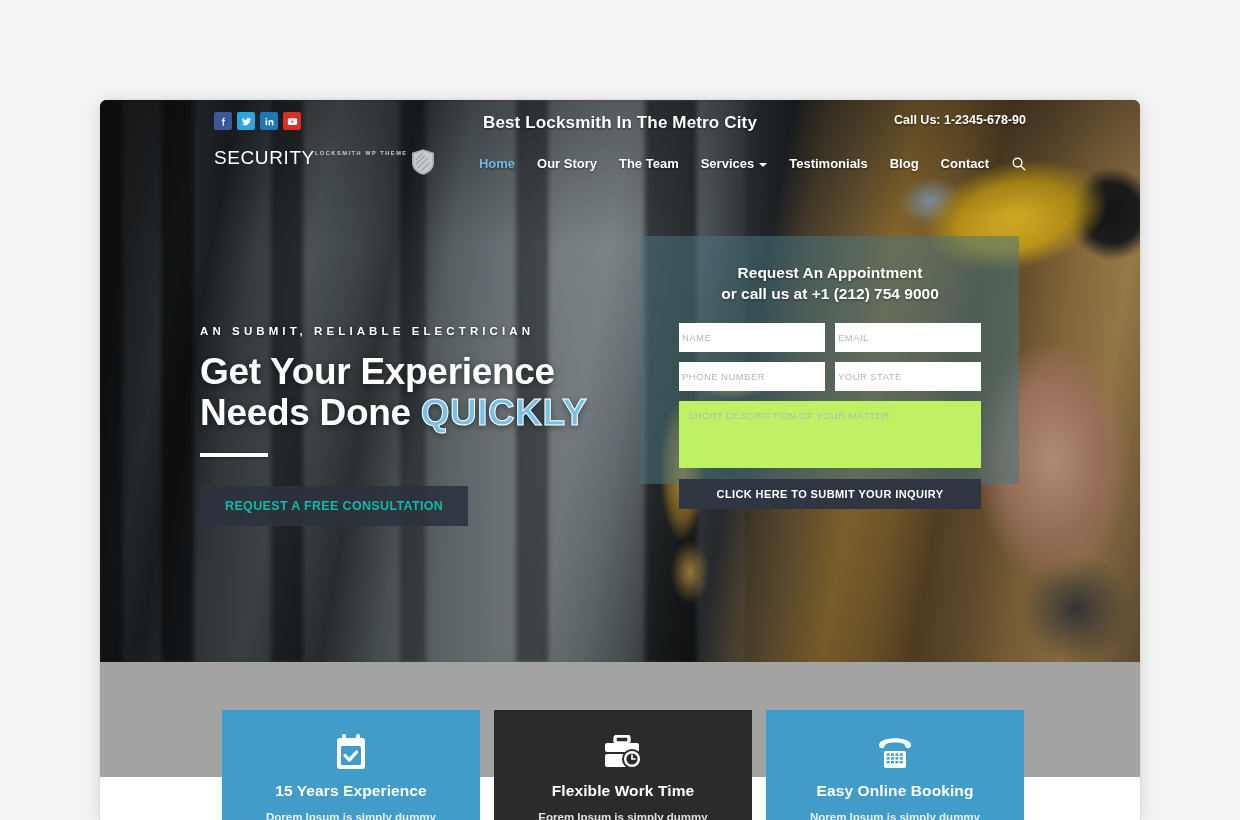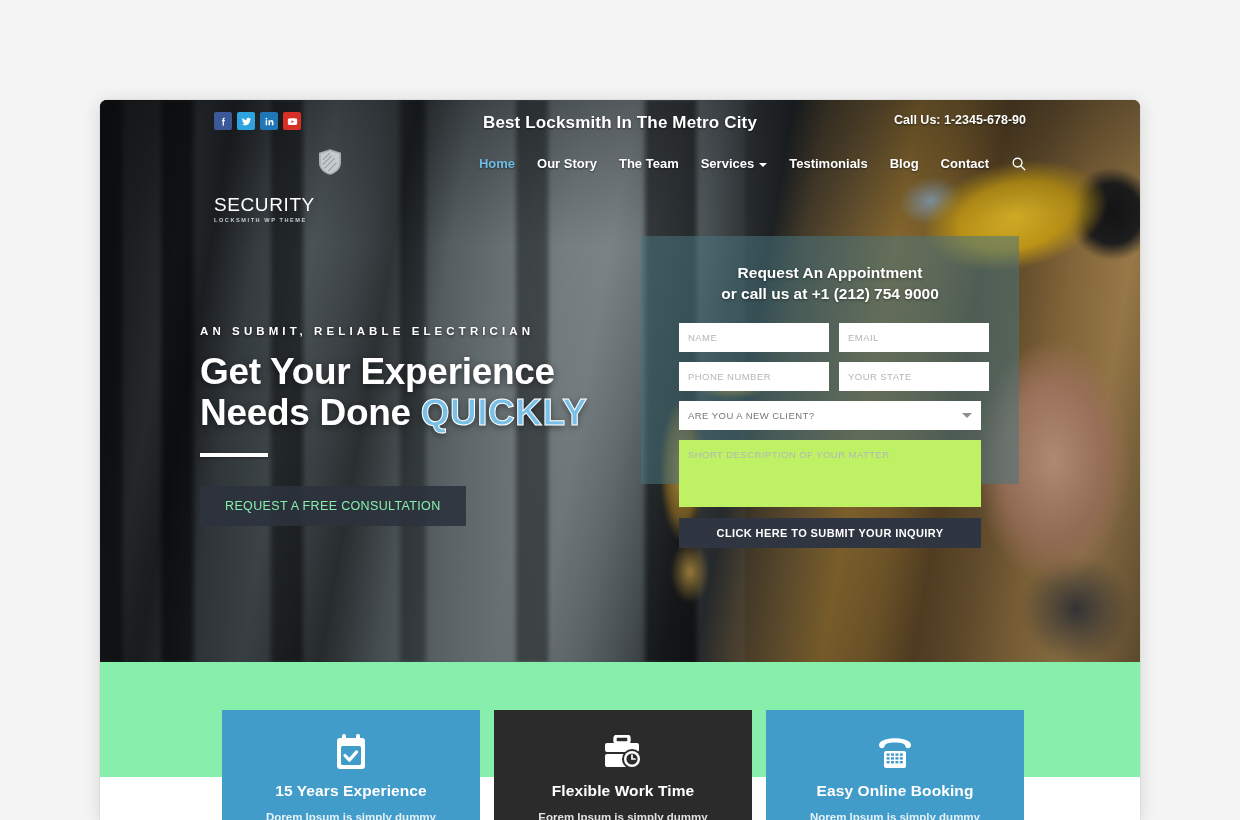--- a/index.html
+++ b/index.html
@@ -146,21 +146,21 @@
   
   #navbar {
     position: absolute; left: 0; top: 40px; width: 100%; height: 56px;
     z-index: 6;
   }
   #logo {
     position: absolute; left: 114px; top: 8px;
     display: flex; align-items: flex-start; gap: 4px;
     cursor: pointer;
   }
-  #logo-text { display: flex; flex-direction: column; margin-top: 47px; }
+  #logo-text { display: flex; flex-direction: row; }
   #logo-name {
     color: #ffffff; font-size: 19px; font-weight: normal;
     letter-spacing: 0.6px; line-height: 20px;
   }
   #logo-sub {
     color: #c9ced2; font-size: 5.6px; font-weight: bold;
     letter-spacing: 1.55px; line-height: 9px; margin-top: 1px;
   }
   #logo-shield { width: 22px; height: 26px; margin-top: 1px; }
 
@@ -207,21 +207,21 @@
     letter-spacing: 0.5px;
   }
   #hero-rule {
     width: 68px; height: 4px; background: #ffffff;
     margin-top: 20px; margin-bottom: 29px;
     box-shadow: 0 1px 3px rgba(0,0,0,0.4);
   }
   #hero-cta {
     display: inline-block;
     background: rgba(44,50,62,0.88);
-    color: #86efac; font-size: 12.5px; font-weight: normal;
+    color: #14b8a6; font-size: 12.5px; font-weight: bold;
     letter-spacing: 0.35px;
     padding: 13px 25px; cursor: pointer; border: none;
     font-family: inherit;
   }
 
   
   #form-panel {
     position: absolute; left: 541px; top: 136px;
     width: 378px; height: 248px;
     z-index: 4;
@@ -235,21 +235,21 @@
     text-shadow: 0 1px 3px rgba(0,0,0,0.45);
   }
   #form-phone {
     color: #ffffff; font-size: 15.5px; font-weight: bold;
     text-align: center; line-height: 21px; margin-bottom: 19px;
     text-shadow: 0 1px 3px rgba(0,0,0,0.45);
   }
   .field-row { display: flex; gap: 10px; margin-bottom: 10px; }
   .fld {
     flex: 1; height: 29px; border: none; outline: none;
-    background: #ffffff; padding: 0 9px;
+    background: #ffffff; padding: 0 3px;
     font-family: inherit; font-size: 9.5px; letter-spacing: 0.45px;
     color: #55585c;
   }
   .fld::placeholder { color: #b2b6ba; letter-spacing: 0.45px; }
   #select-wrap { position: relative; margin-bottom: 10px; }
   #client-select {
     width: 100%; height: 29px; border: none; outline: none;
     background: #ffffff; padding: 0 26px 0 9px;
     font-family: inherit; font-size: 9.5px; letter-spacing: 0.45px;
     color: #74787c; appearance: none; -webkit-appearance: none;
@@ -271,21 +271,21 @@
   #matter-text::placeholder { color: #b2b6ba; letter-spacing: 0.45px; }
   #form-submit {
     width: 100%; height: 30px; border: none; cursor: pointer;
     background: #2f3642; color: #ffffff;
     font-family: inherit; font-size: 11px; font-weight: bold;
     letter-spacing: 0.4px;
   }
 
   
   #features {
-    position: relative; width: 1040px; height: 115px; background: #86efac;
+    position: relative; width: 1040px; height: 115px; background: #a3a3a3;
   }
   #cards {
     position: absolute; left: 122px; top: 48px;
     display: flex; gap: 14px;
   }
   .card {
     width: 258px; height: 170px;
     display: flex; flex-direction: column; align-items: center;
     padding-top: 23px; cursor: pointer;
   }
@@ -417,24 +417,20 @@
           <div class="field-row">
             <input class="fld" type="text" placeholder="NAME" style="">
             <input class="fld" type="text" placeholder="EMAIL" style="">
           </div>
 
           <div class="field-row">
             <input class="fld" type="text" placeholder="PHONE NUMBER" style="">
             <input class="fld" type="text" placeholder="YOUR STATE" style="">
           </div>
 
-          <div id="select-wrap">
-            <select id="client-select"><option>ARE YOU A NEW CLIENT?</option><option>YES</option><option>NO</option></select>
-            <span id="select-caret"></span>
-          </div>
 
           <textarea id="matter-text" placeholder="SHORT DESCRIPTION OF YOUR MATTER" style=""></textarea>
 
           <button id="form-submit">CLICK HERE TO SUBMIT YOUR INQUIRY</button>
         </div>
       </div>
 
     </section>
 
     <section id="features">

